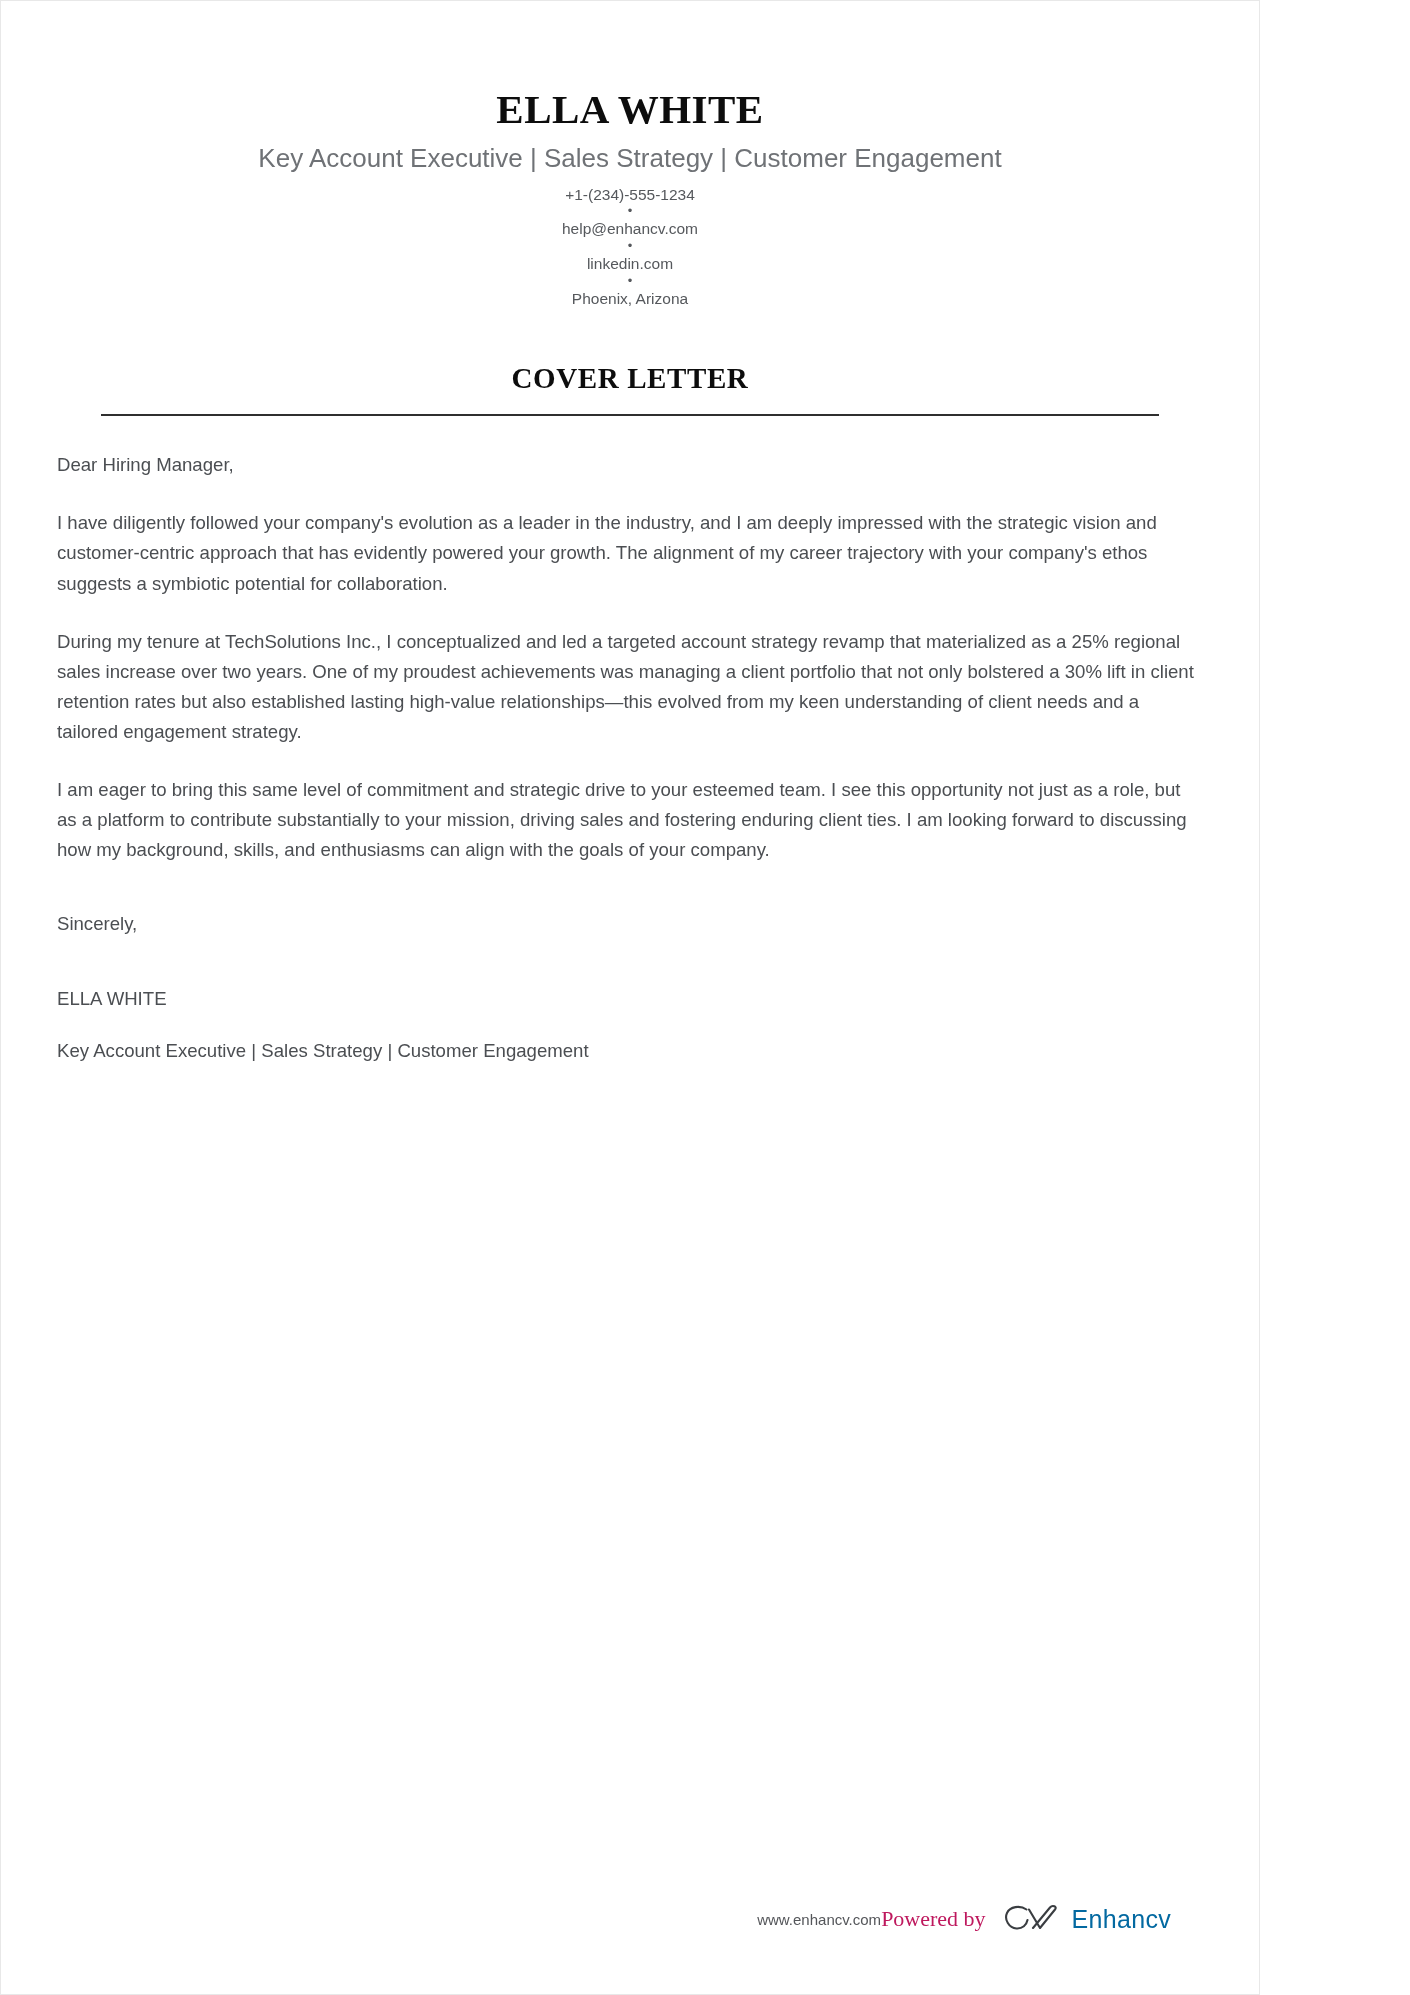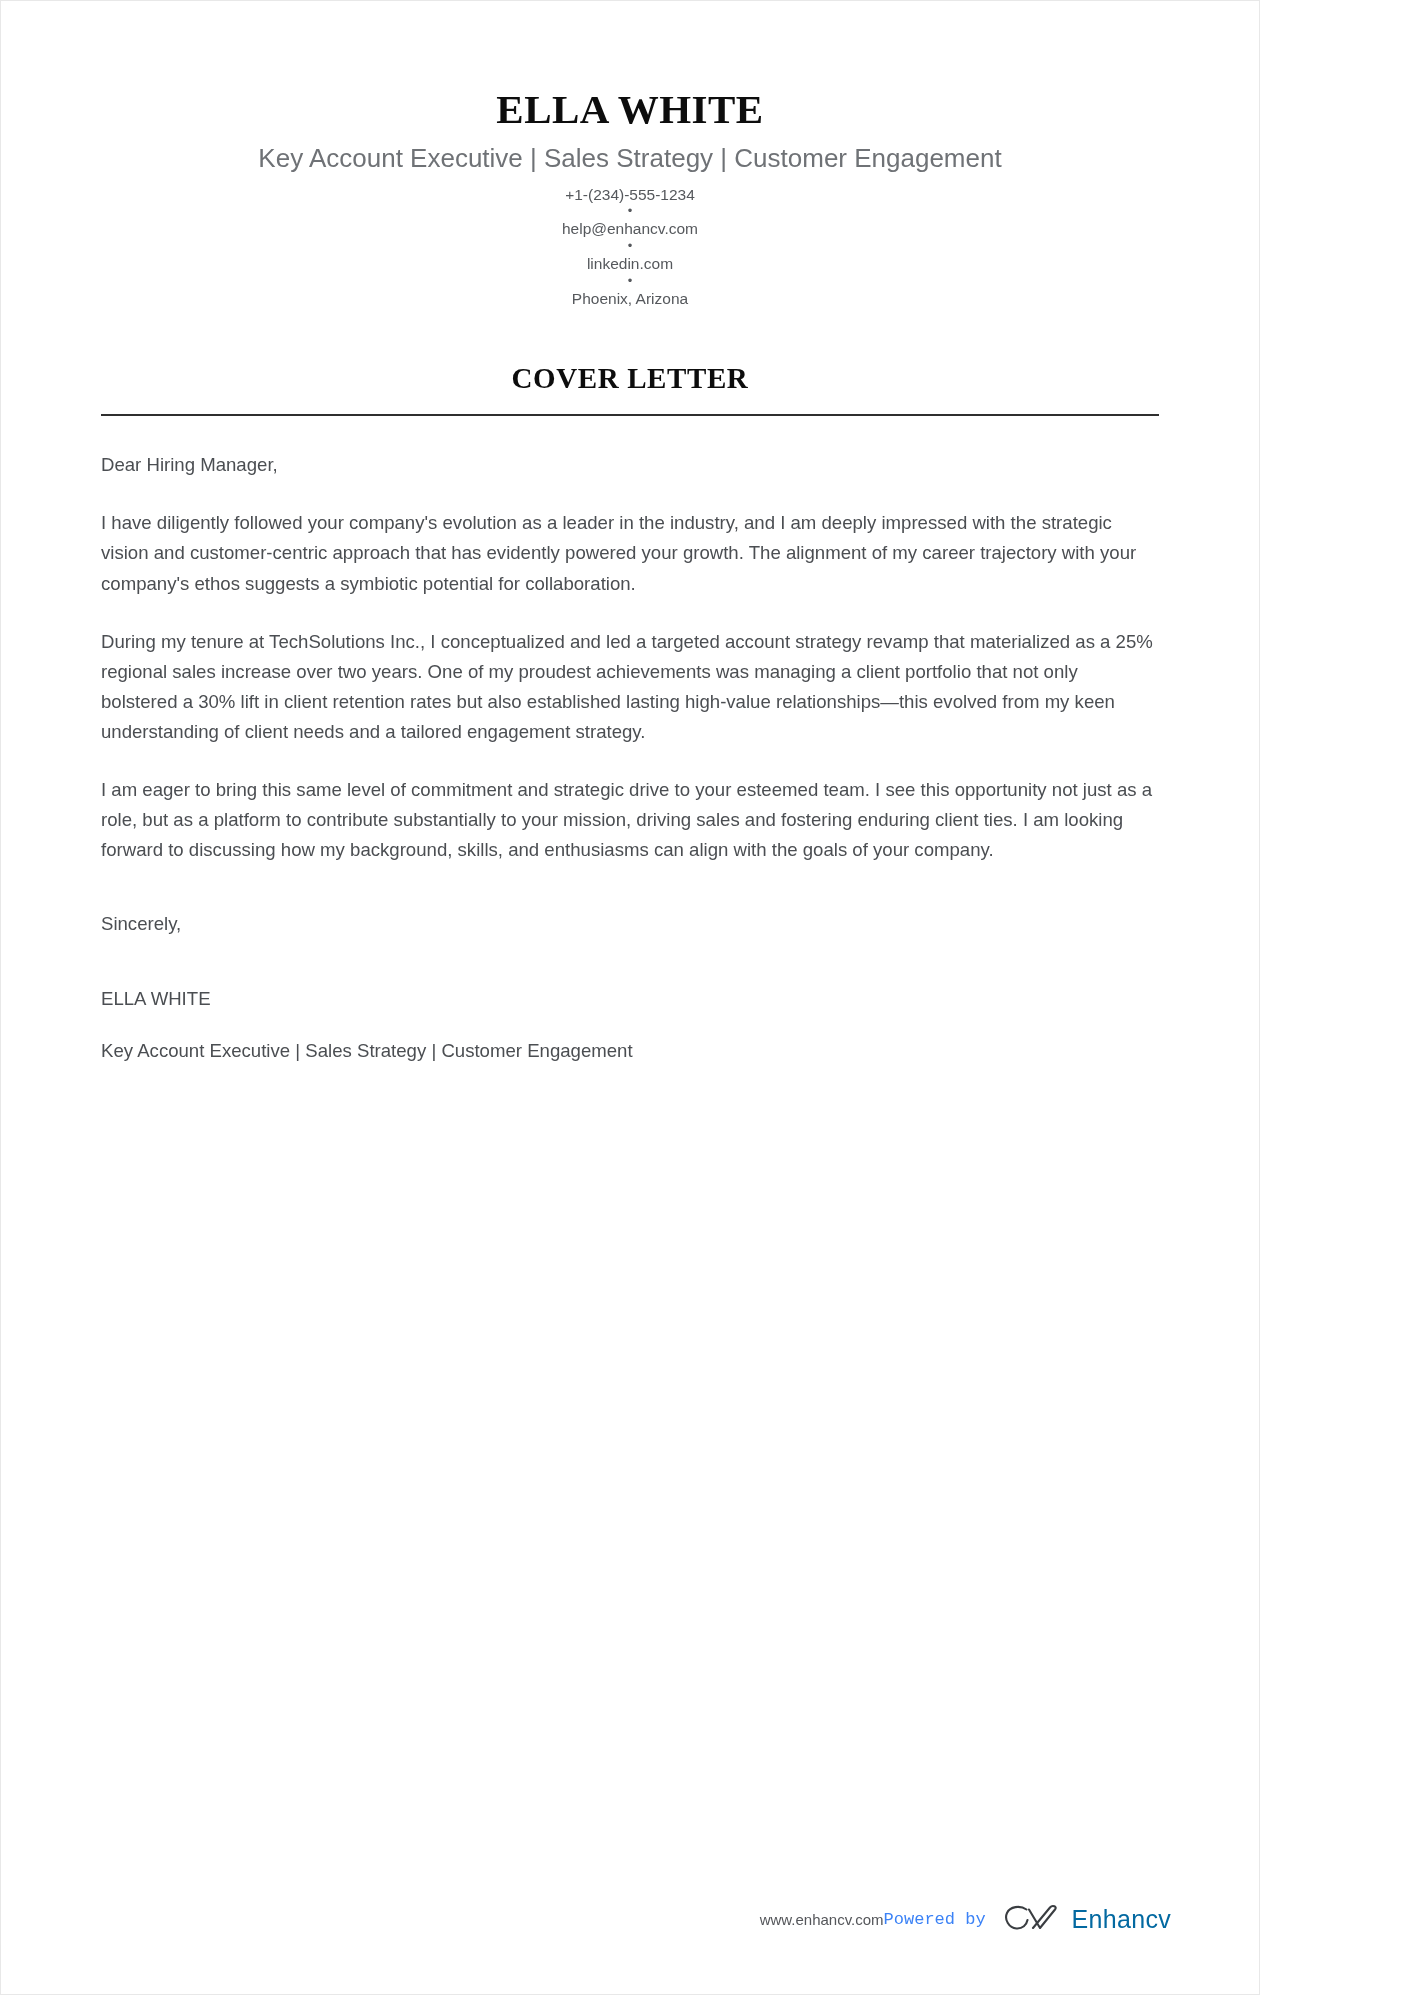--- a/index.html
+++ b/index.html
@@ -88,21 +88,21 @@
 
   .section-rule {
     height: 2px;
     background: #2f2f2f;
     margin-top: 18px;
     width: 100%;
   }
 
   
   .letter-body {
-    padding: 0 100px;
+    padding: 0 56px;
     margin-top: 34px;
   }
 
   .letter-para {
     font-family: "Liberation Sans", sans-serif;
     font-size: 18.6px;
     line-height: 1.62;
     color: #4b4e52;
     margin: 0 0 28px 0;
     max-width: 1205px;
@@ -130,23 +130,23 @@
     line-height: 1;
   }
 
   .footer-brand {
     display: flex;
     align-items: center;
     gap: 16px;
   }
 
   .powered-by {
-    font-family: Liberation Mono, monospace;
-    font-size: 17px;
-    color: #3b82f6;
+    font-family: Liberation Serif, serif;
+    font-size: 22px;
+    color: #be185d;
     line-height: 1;
   }
 
   .brand-logo {
     display: flex;
     align-items: center;
     gap: 12px;
   }
 
   .brand-mark { display: block; }

